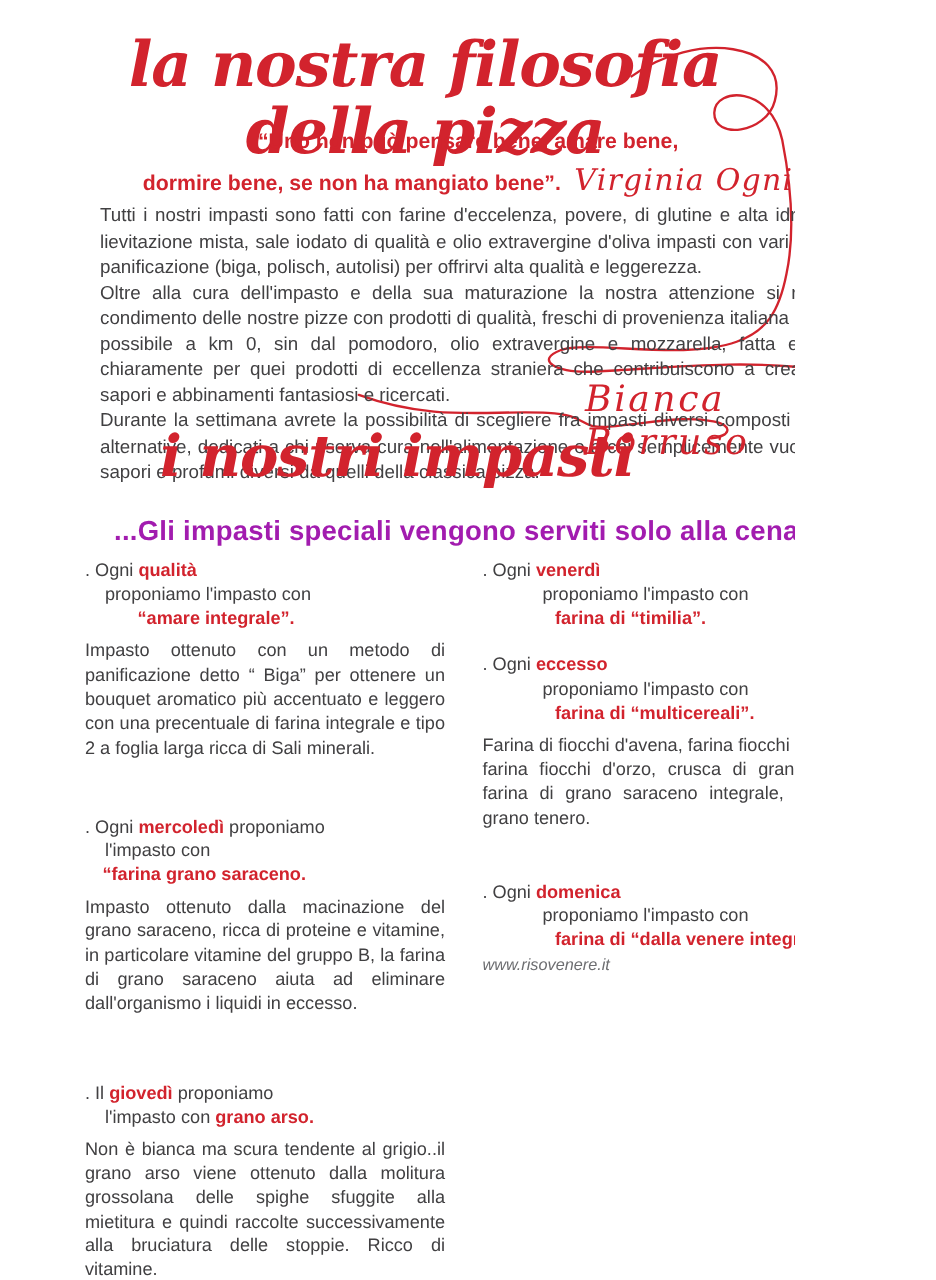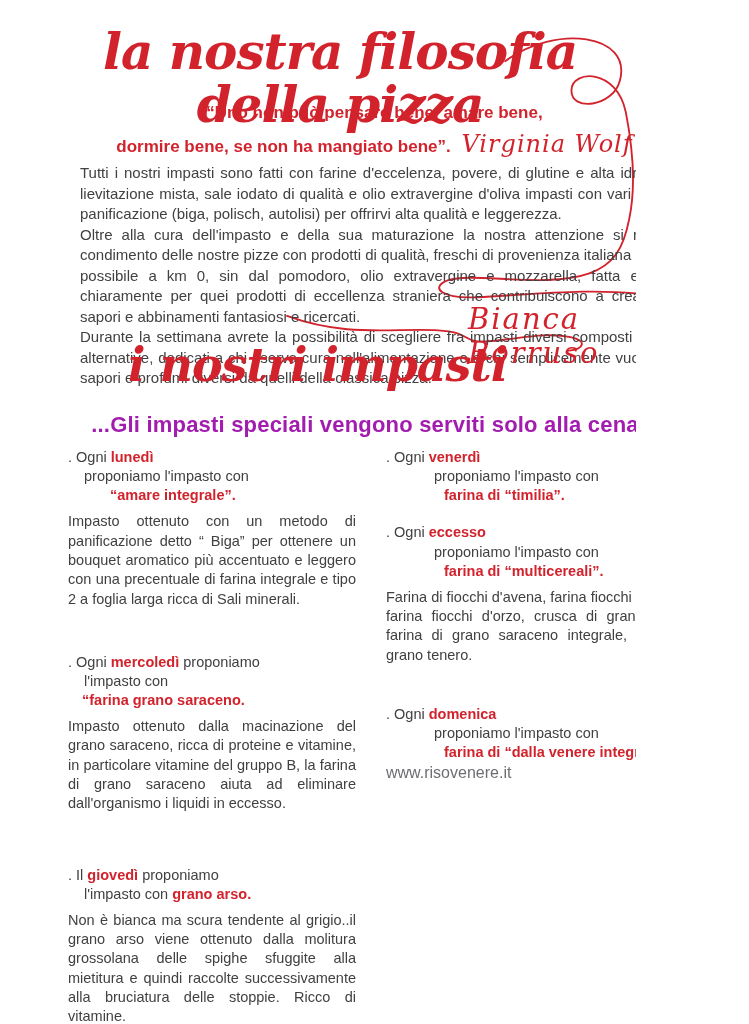--- a/index.html
+++ b/index.html
@@ -55,21 +55,21 @@
   .h-line2,.h-line3{padding-left:16px;}
   .col-left .item:nth-child(1) .h-line3{padding-left:42px;}
   .col-left .item:nth-child(2) .h-line3{padding-left:14px;}
   .col-right .h-line2{padding-left:48px;}
   .col-right .h-line3{padding-left:58px;}
   .item-body{
     margin:7px 0 0 0;font-size:14.5px;line-height:1.33;text-align:justify;
     white-space:pre-line;color:var(--ink);
   }
   .item-link{
-    font-size:16px;color:var(--gray);margin-top:2px;
+    font-size:13px;font-style:italic;color:var(--gray);margin-top:2px;
   }
   
   .col-left .item:nth-child(1){margin-bottom:44px;}
   .col-left .item:nth-child(2){margin-bottom:52px;}
   .col-right .item:nth-child(1){margin-bottom:18px;}
   .col-right .item:nth-child(2){margin-bottom:40px;}
 </style>
 </head>
 <body>
 
@@ -81,41 +81,41 @@
   </svg>
 
   <div class="content">
 
     <div class="page-title script">la nostra filosofia della pizza</div>
 
     <div class="quote">
       <div>“Uno non può pensare bene, amare bene,</div>
       <div>
         <span>dormire bene, se non ha mangiato bene”.</span>
-        <span class="quote-author">Virginia Wolf</span>
+        <span class="quote-author">Virginia Ogni</span>
       </div>
     </div>
 
     <div class="intro">
       <p>Tutti i nostri impasti sono fatti con farine d'eccelenza, povere, di glutine e alta idratazione, lievitazione mista, sale iodato di qualità e olio extravergine d'oliva impasti con vari metodi di panificazione (biga, polisch, autolisi) per offrirvi alta qualità e leggerezza.</p>
       <p>Oltre alla cura dell'impasto e della sua maturazione la nostra attenzione si rivolge al condimento delle nostre pizze con prodotti di qualità, freschi di provenienza italiana e quando possibile a km 0, sin dal pomodoro, olio extravergine e mozzarella, fatta eccezione chiaramente per quei prodotti di eccellenza straniera che contribuiscono a creare nuovi sapori e abbinamenti fantasiosi e ricercati.</p>
       <p>Durante la settimana avrete la possibilità di scegliere fra impasti diversi composti da farine alternative, dedicati a chi riserva cura nell'alimentazione o a chi semplicemente vuol gustare sapori e profumi diversi da quelli della classica pizza.</p>
     </div>
 
     <div class="signature script">Bianca Borruso</div>
 
     <div class="section-title script">i nostri impasti</div>
 
     <div class="subtitle">...Gli impasti speciali vengono serviti solo alla cena...</div>
 
     <div class="col col-left">
 
       <div class="item">
         <div class="item-heading">
-          <div class="h-line1"><span>. Ogni </span><span class="h-red">lunedì</span><span></span></div>
+          <div class="h-line1"><span>. Ogni </span><span class="h-red">qualità</span><span></span></div>
           <div class="h-line2"><span>proponiamo l'impasto con</span><span class="h-red"></span></div>
           <div class="h-line3 h-red">“amare integrale”.</div>
         </div>
         <p class="item-body">Impasto ottenuto con un metodo di panificazione detto “ Biga” per ottenere un bouquet aromatico più accentuato e leggero con una precentuale di farina integrale e tipo 2 a foglia larga ricca di Sali minerali.</p>
         <div class="item-link"></div>
       </div>
 
       <div class="item">
         <div class="item-heading">
           <div class="h-line1"><span>. Ogni </span><span class="h-red">mercoledì</span><span> proponiamo</span></div>

